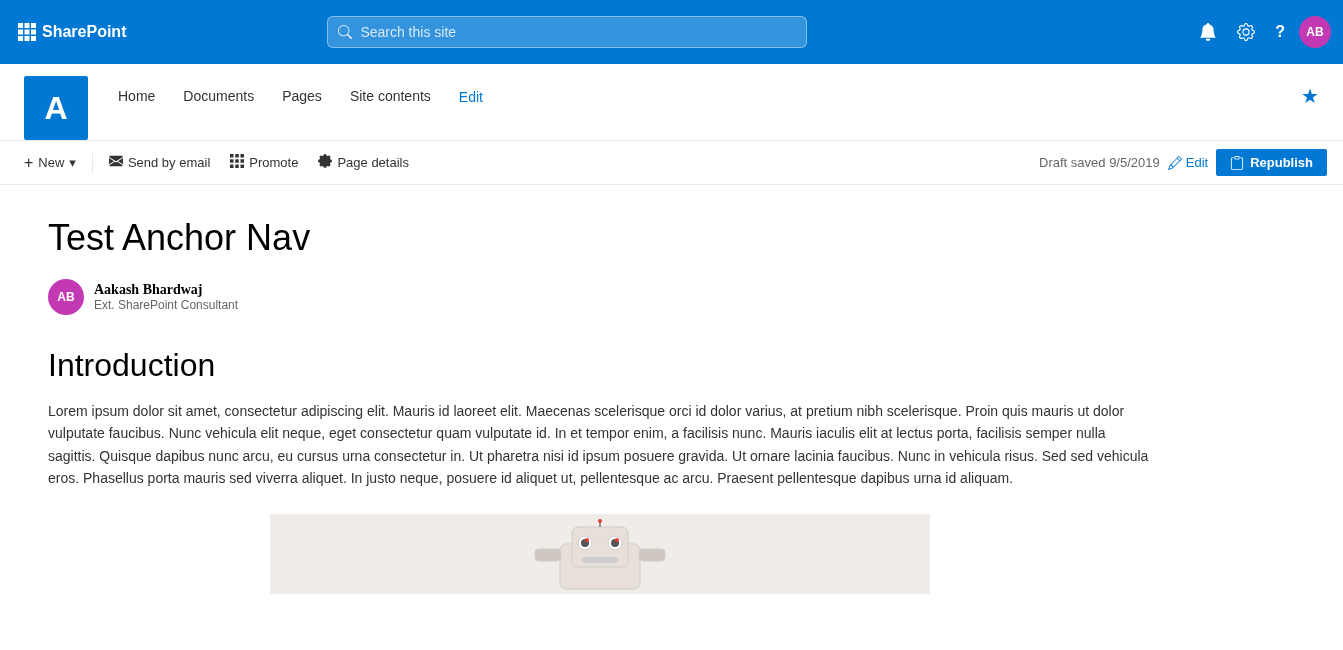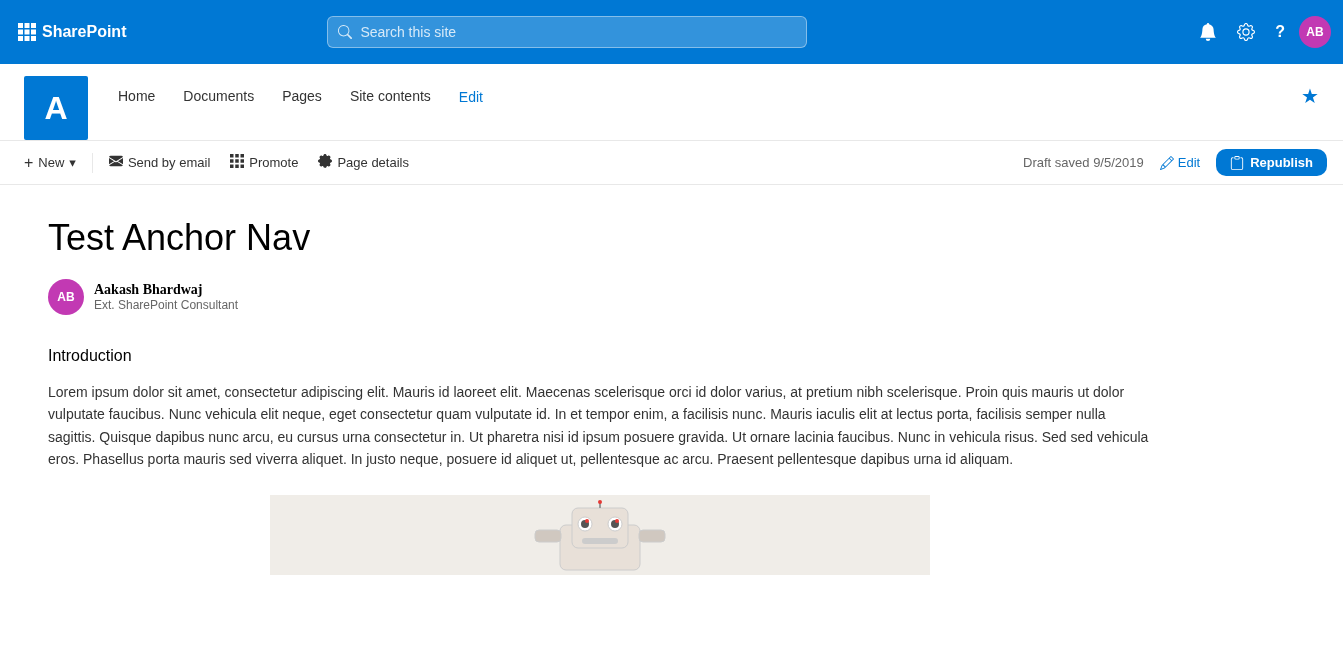--- a/index.html
+++ b/index.html
@@ -157,42 +157,42 @@
       border-radius: 2px;
       display: flex;
       align-items: center;
       gap: 5px;
     }
     .toolbar-separator { width: 1px; height: 20px; background: #e8e8e8; margin: 0 4px; }
     .toolbar-right {
       margin-left: auto;
       display: flex;
       align-items: center;
-      gap: 8px;
+      gap: 0;
     }
     .draft-status { font-size: 13px; color: #666; }
     .edit-btn {
       background: none;
       border: none;
       cursor: pointer;
       color: #0078d4;
       font-size: 13px;
       display: flex;
       align-items: center;
       gap: 4px;
       padding: 4px 8px;
     }
     .republish-btn {
       background: #0078d4;
       color: #fff;
       border: none;
       cursor: pointer;
       font-size: 13px;
       padding: 6px 14px;
-      border-radius: 10px;
+      border-radius: 2px;
       display: flex;
       align-items: center;
       gap: 6px;
       font-weight: 600;
     }
 
     
     .main-content {
       padding: 32px 48px;
       max-width: 1200px;
@@ -220,21 +220,21 @@
       display: flex;
       align-items: center;
       justify-content: center;
       flex-shrink: 0;
     }
     .author-info { display: flex; flex-direction: column; }
     .author-name { font-size: 14px; font-weight: 600; color: #000; font-family: Liberation Serif, serif; }
     .author-role { font-size: 12px; color: #666; }
 
     .section-heading {
-      font-size: 16px;
+      font-size: 32px;
       font-weight: 300;
       color: #000;
       margin-bottom: 16px;
       margin-top: 8px;
     }
     .body-text {
       font-size: 14px;
       line-height: 1.6;
       color: #333;
       margin-bottom: 24px;

